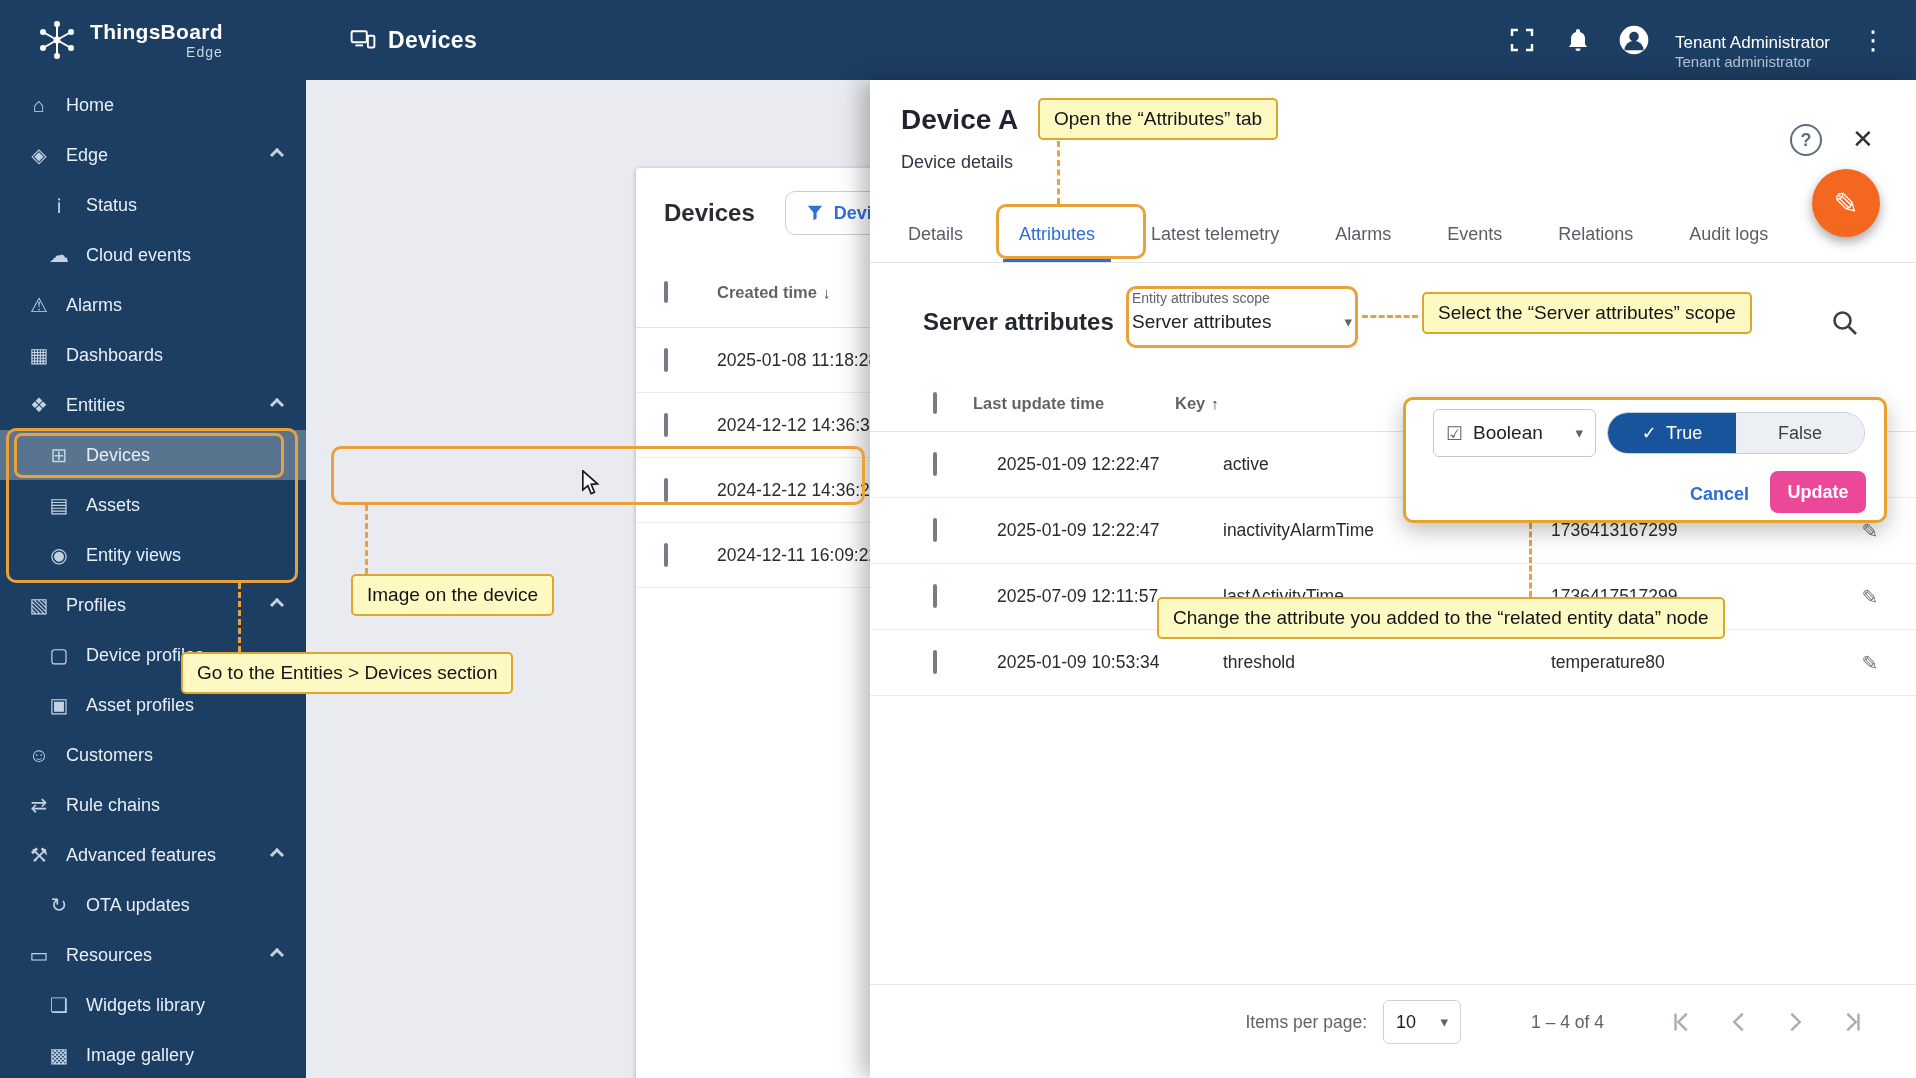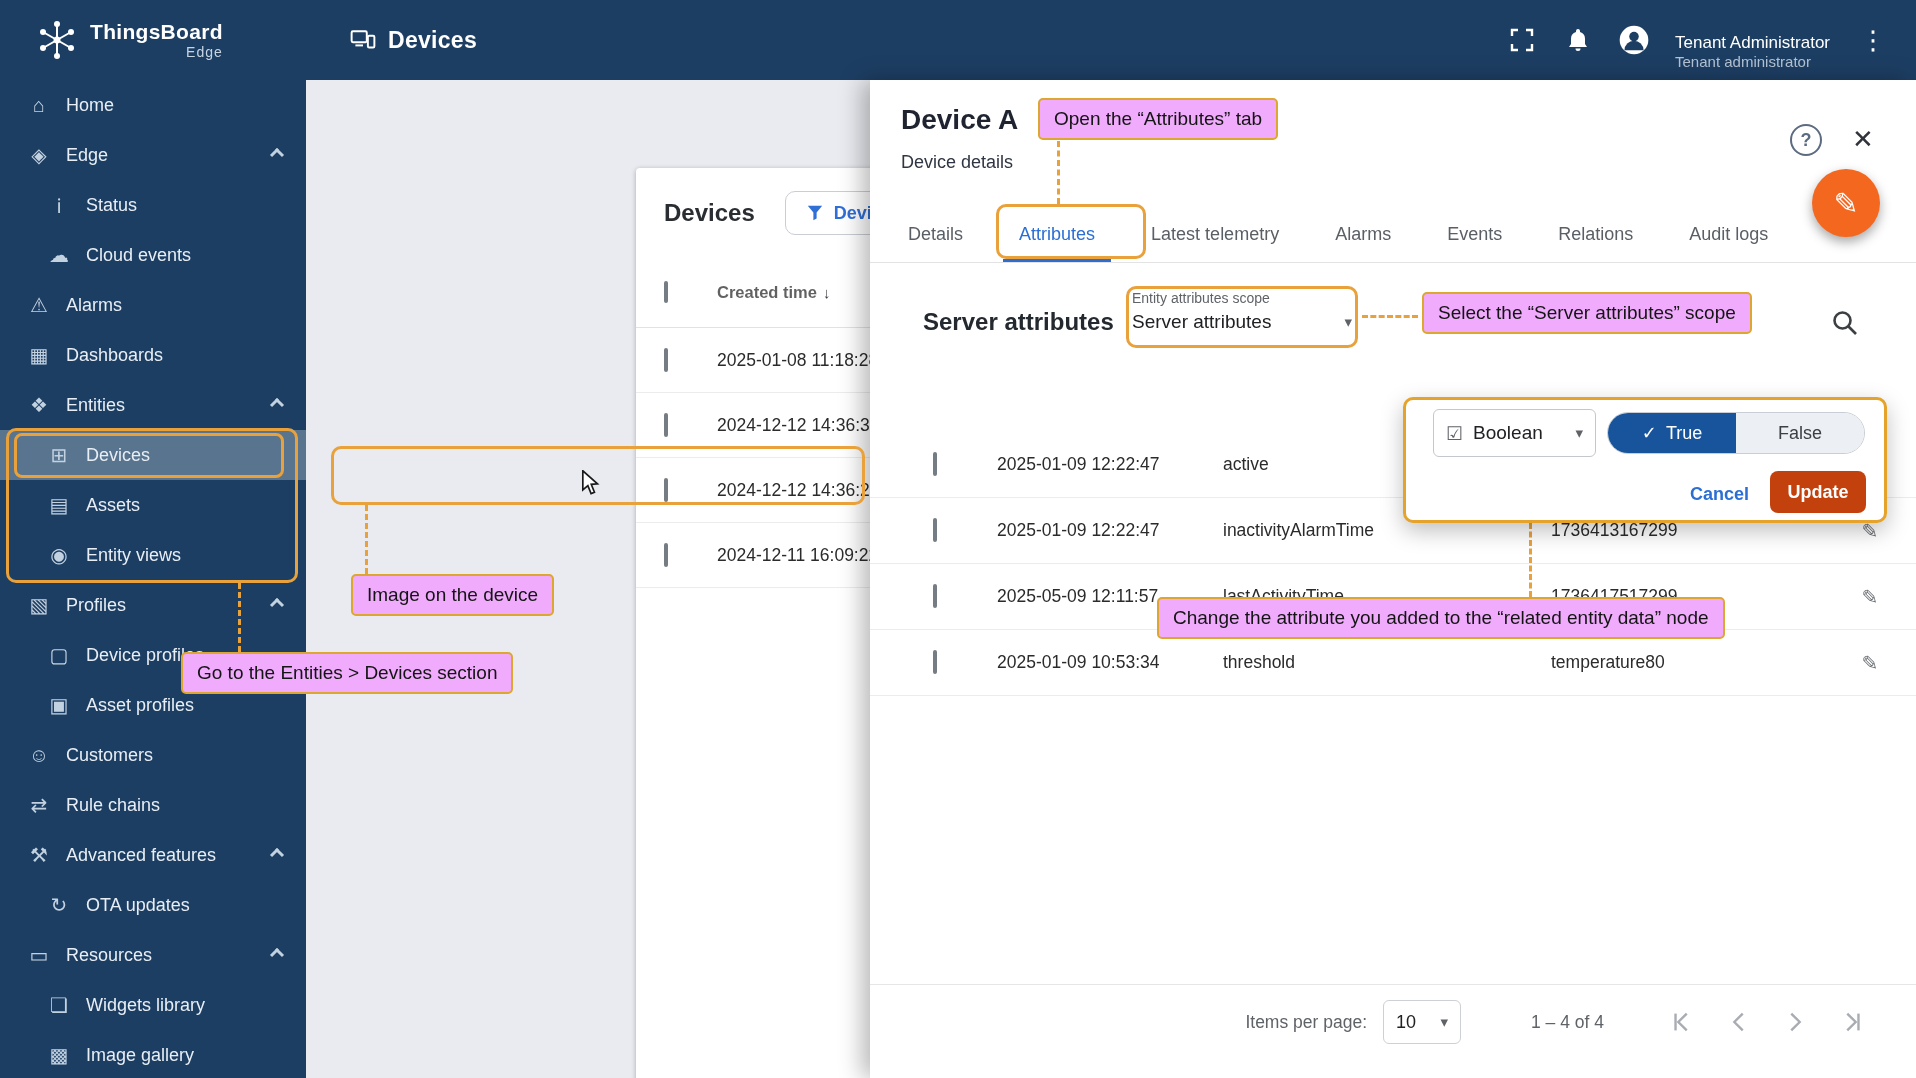--- a/index.html
+++ b/index.html
@@ -84,24 +84,24 @@
 
   
   .editor { position:absolute; left:1403px; top:397px; width:484px; height:126px; background:#fff; border:3px solid #e5a32b; border-radius:10px; z-index:25; box-shadow:0 8px 22px rgba(0,0,0,0.25); }
   .type-select { position:absolute; left:27px; top:9px; width:163px; height:48px; border:1px solid #c4c7cc; border-radius:6px; display:flex; align-items:center; padding:0 12px; gap:10px; cursor:pointer; }
   .type-ic { color:#5f6368; font-size:19px; }
   .type-value { font-size:19px; color:#202124; }
   .toggle { position:absolute; left:201px; top:12px; width:258px; height:42px; border-radius:21px; display:flex; overflow:hidden; border:1px solid #c9ced6; }
   .toggle-true { flex:1; background:#17549b; color:#fff; display:flex; align-items:center; justify-content:center; gap:9px; font-size:18px; cursor:pointer; }
   .toggle-false { flex:1; background:#eceff3; color:#3c4043; display:flex; align-items:center; justify-content:center; font-size:18px; cursor:pointer; }
   .cancel-btn { position:absolute; left:276px; top:76px; height:36px; display:flex; align-items:center; font-size:18px; color:#2b6fd4; font-weight:bold; cursor:pointer; padding:0 8px; }
-  .update-btn { position:absolute; left:364px; top:71px; width:96px; height:42px; background:#c2410c; color:#fff; border-radius:8px; display:flex; align-items:center; justify-content:center; font-size:18px; font-weight:bold; cursor:pointer; }
-
-  
-  .callout { position:absolute; background:#f0abfc; border:2.5px solid #dda62e; border-radius:5px; padding:8px 14px; font-size:19px; color:#141414; white-space:nowrap; z-index:30; }
+  .update-btn { position:absolute; left:364px; top:71px; width:96px; height:42px; background:#ec4899; color:#fff; border-radius:8px; display:flex; align-items:center; justify-content:center; font-size:18px; font-weight:bold; cursor:pointer; }
+
+  
+  .callout { position:absolute; background:#fef9c3; border:2.5px solid #dda62e; border-radius:5px; padding:8px 14px; font-size:19px; color:#141414; white-space:nowrap; z-index:30; }
   .hl-outline { position:absolute; border:3px solid #e9a13b; border-radius:10px; z-index:22; pointer-events:none; }
   .dash-v { position:absolute; border-left:3px dashed #e9a13b; width:0; z-index:21; }
   .dash-h { position:absolute; border-top:3px dashed #e9a13b; height:0; z-index:21; }
   .cursor-svg { position:absolute; z-index:40; }
 </style>
 </head>
 <body>
 
 <div class="app-header">
   <div class="hdr-title-wrap">
@@ -333,39 +333,49 @@
     </div>
   </div>
 
   <div class="search-btn">
     <svg width="30" height="30" viewBox="0 0 30 30" fill="none" stroke="#3c4043" stroke-width="2.6">
         <circle cx="12.5" cy="12.5" r="8"></circle>
         <line x1="18.5" y1="18.5" x2="26" y2="26"></line>
       </svg>
   </div>
 
+  <div class="ahead">
+    <span class="acol-cb"><span class="cb"></span></span>
+    <span class="acol-time">Last update time</span>
+    <span class="acol-key">
+        <span>Key</span>
+        <span class="sort-arrow">↑</span>
+      </span>
+    <span class="acol-value">Value</span>
+    <span class="acol-edit"></span>
+  </div>
 
   <div class="arows">
     <div class="arow">
       <span class="acol-cb"><span class="cb"></span></span>
       <span class="acol-time">2025-01-09 12:22:47</span>
       <span class="acol-key">active</span>
       <span class="acol-value"></span>
       <span class="acol-edit"><span class="pencil">✎</span></span>
     </div>
     <div class="arow">
       <span class="acol-cb"><span class="cb"></span></span>
       <span class="acol-time">2025-01-09 12:22:47</span>
       <span class="acol-key">inactivityAlarmTime</span>
       <span class="acol-value">1736413167299</span>
       <span class="acol-edit"><span class="pencil">✎</span></span>
     </div>
     <div class="arow">
       <span class="acol-cb"><span class="cb"></span></span>
-      <span class="acol-time">2025-05-09 12:11:57</span>
+      <span class="acol-time">2025-07-09 12:11:57</span>
       <span class="acol-key">lastActivityTime</span>
       <span class="acol-value">1736417517299</span>
       <span class="acol-edit"><span class="pencil">✎</span></span>
     </div>
     <div class="arow">
       <span class="acol-cb"><span class="cb"></span></span>
       <span class="acol-time">2025-01-09 10:53:34</span>
       <span class="acol-key">threshold</span>
       <span class="acol-value">temperature80</span>
       <span class="acol-edit"><span class="pencil">✎</span></span>

